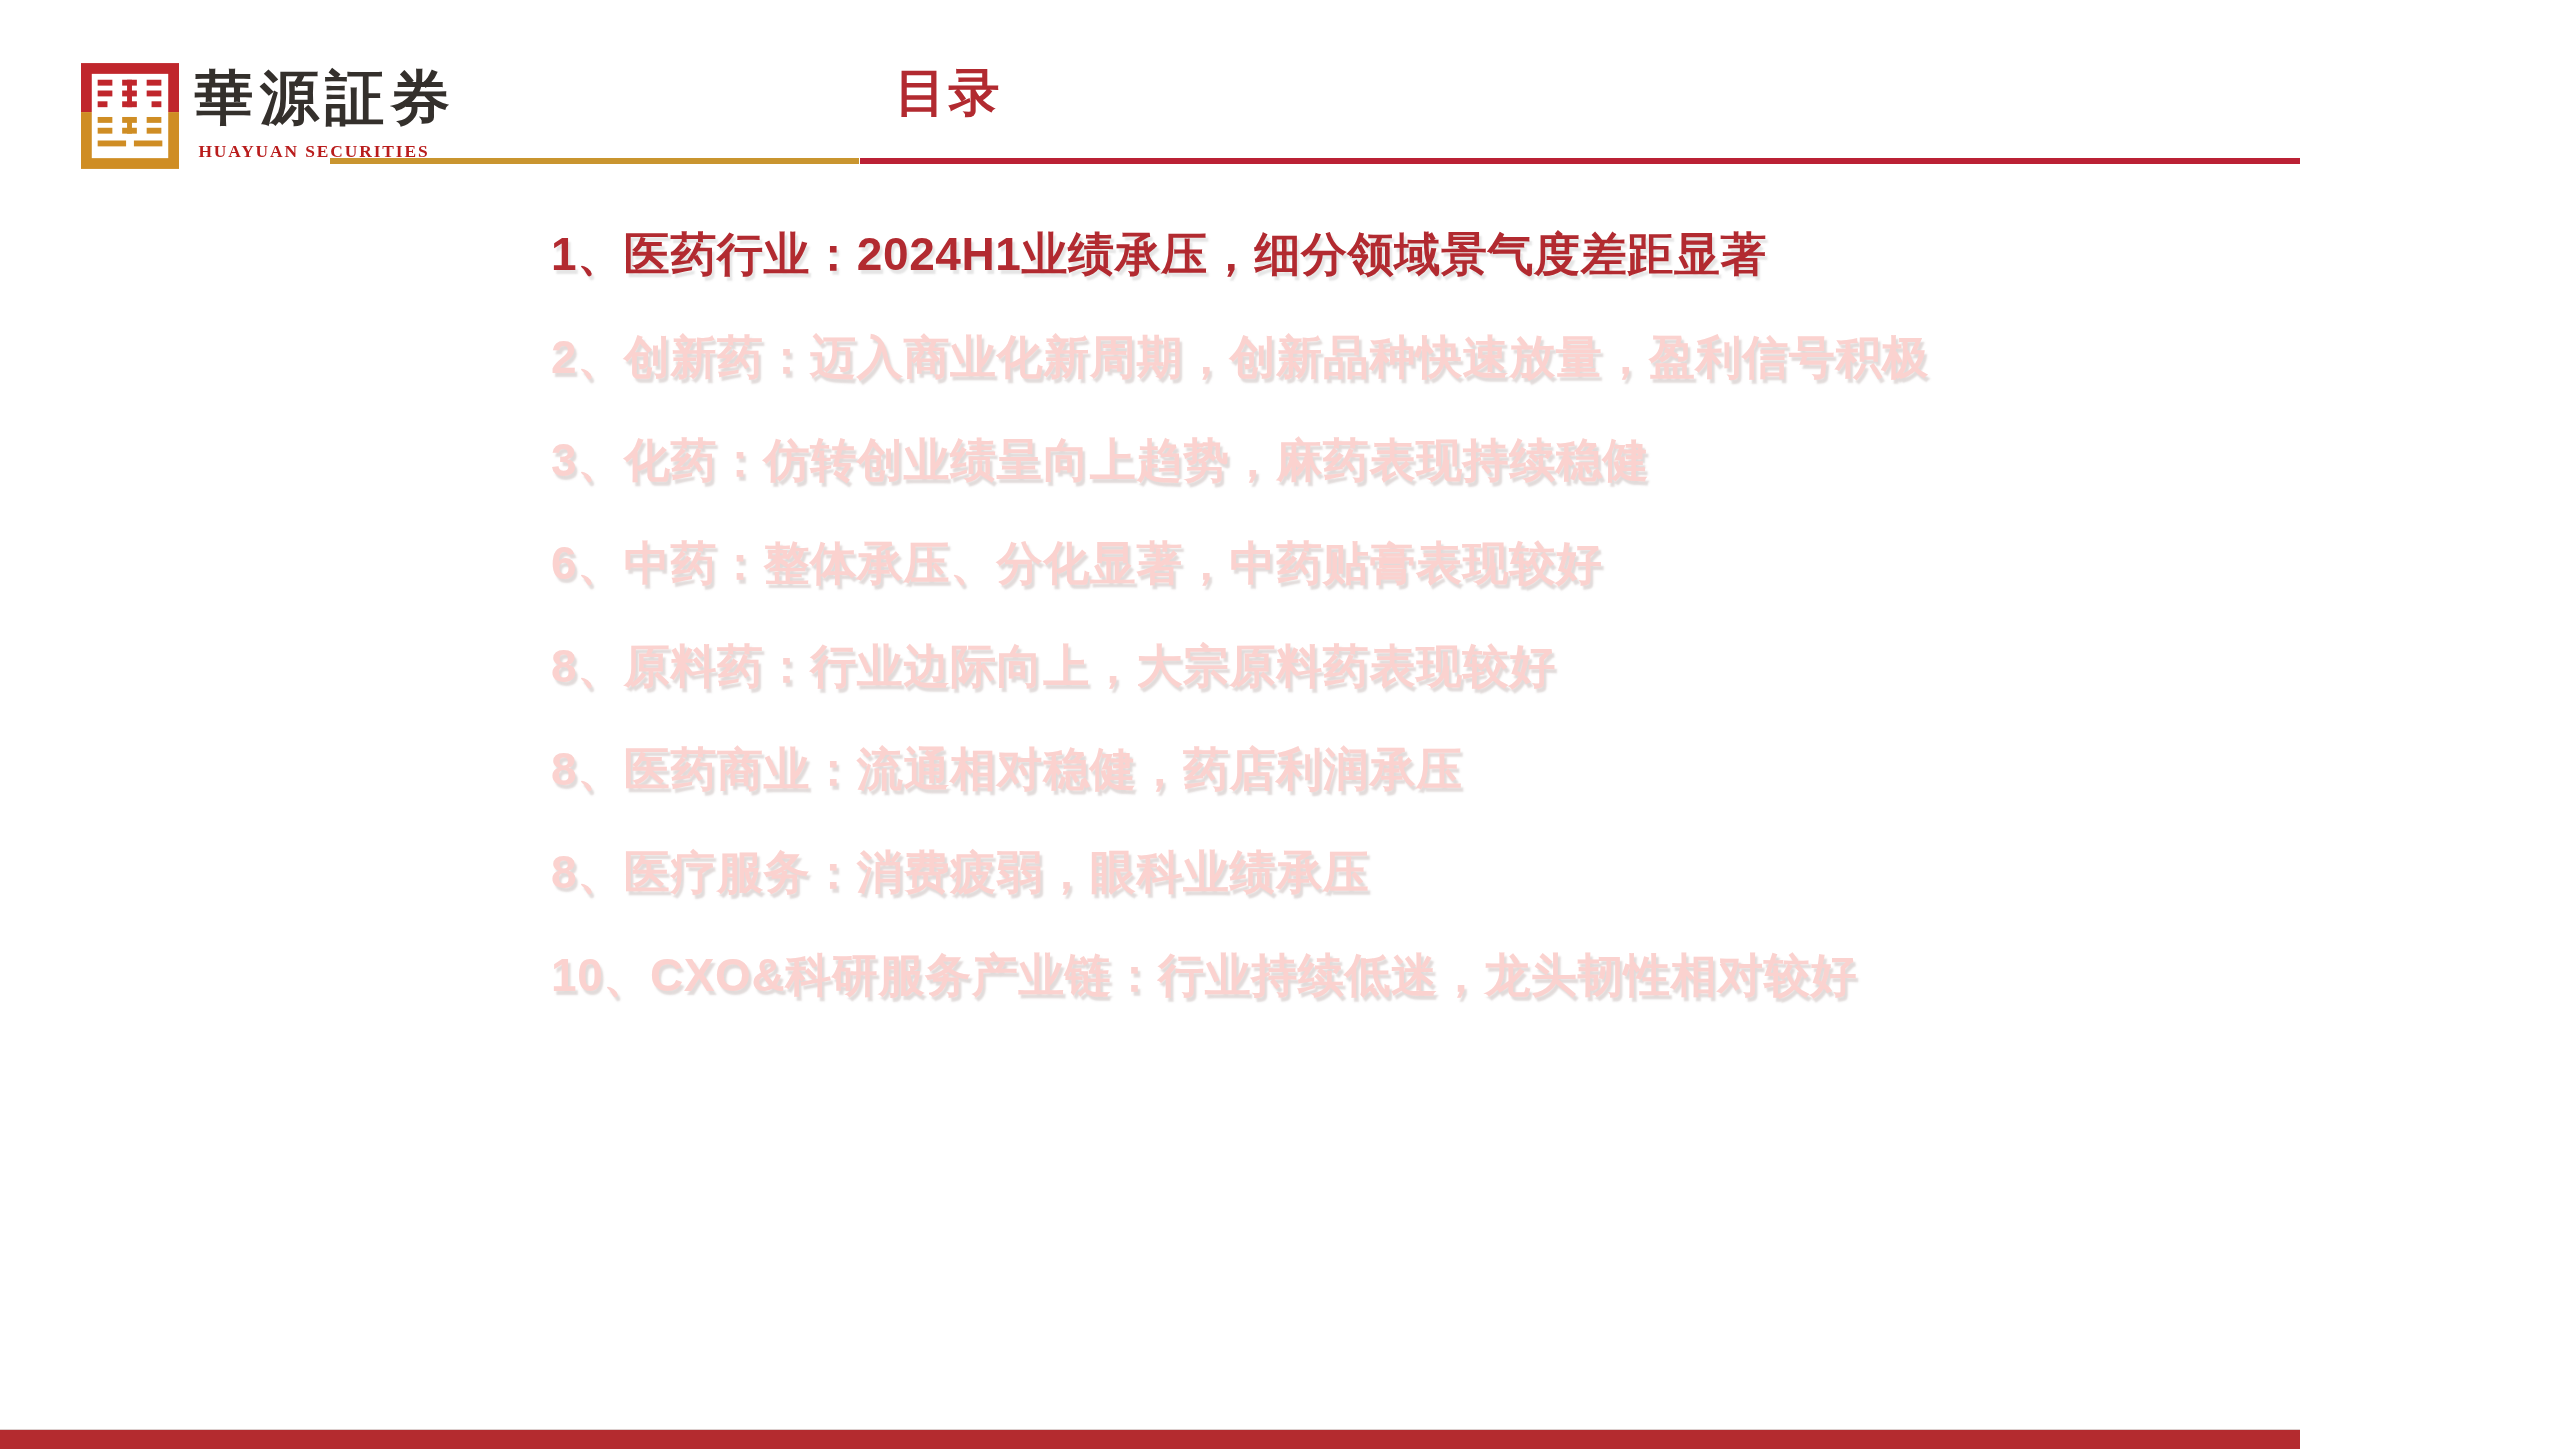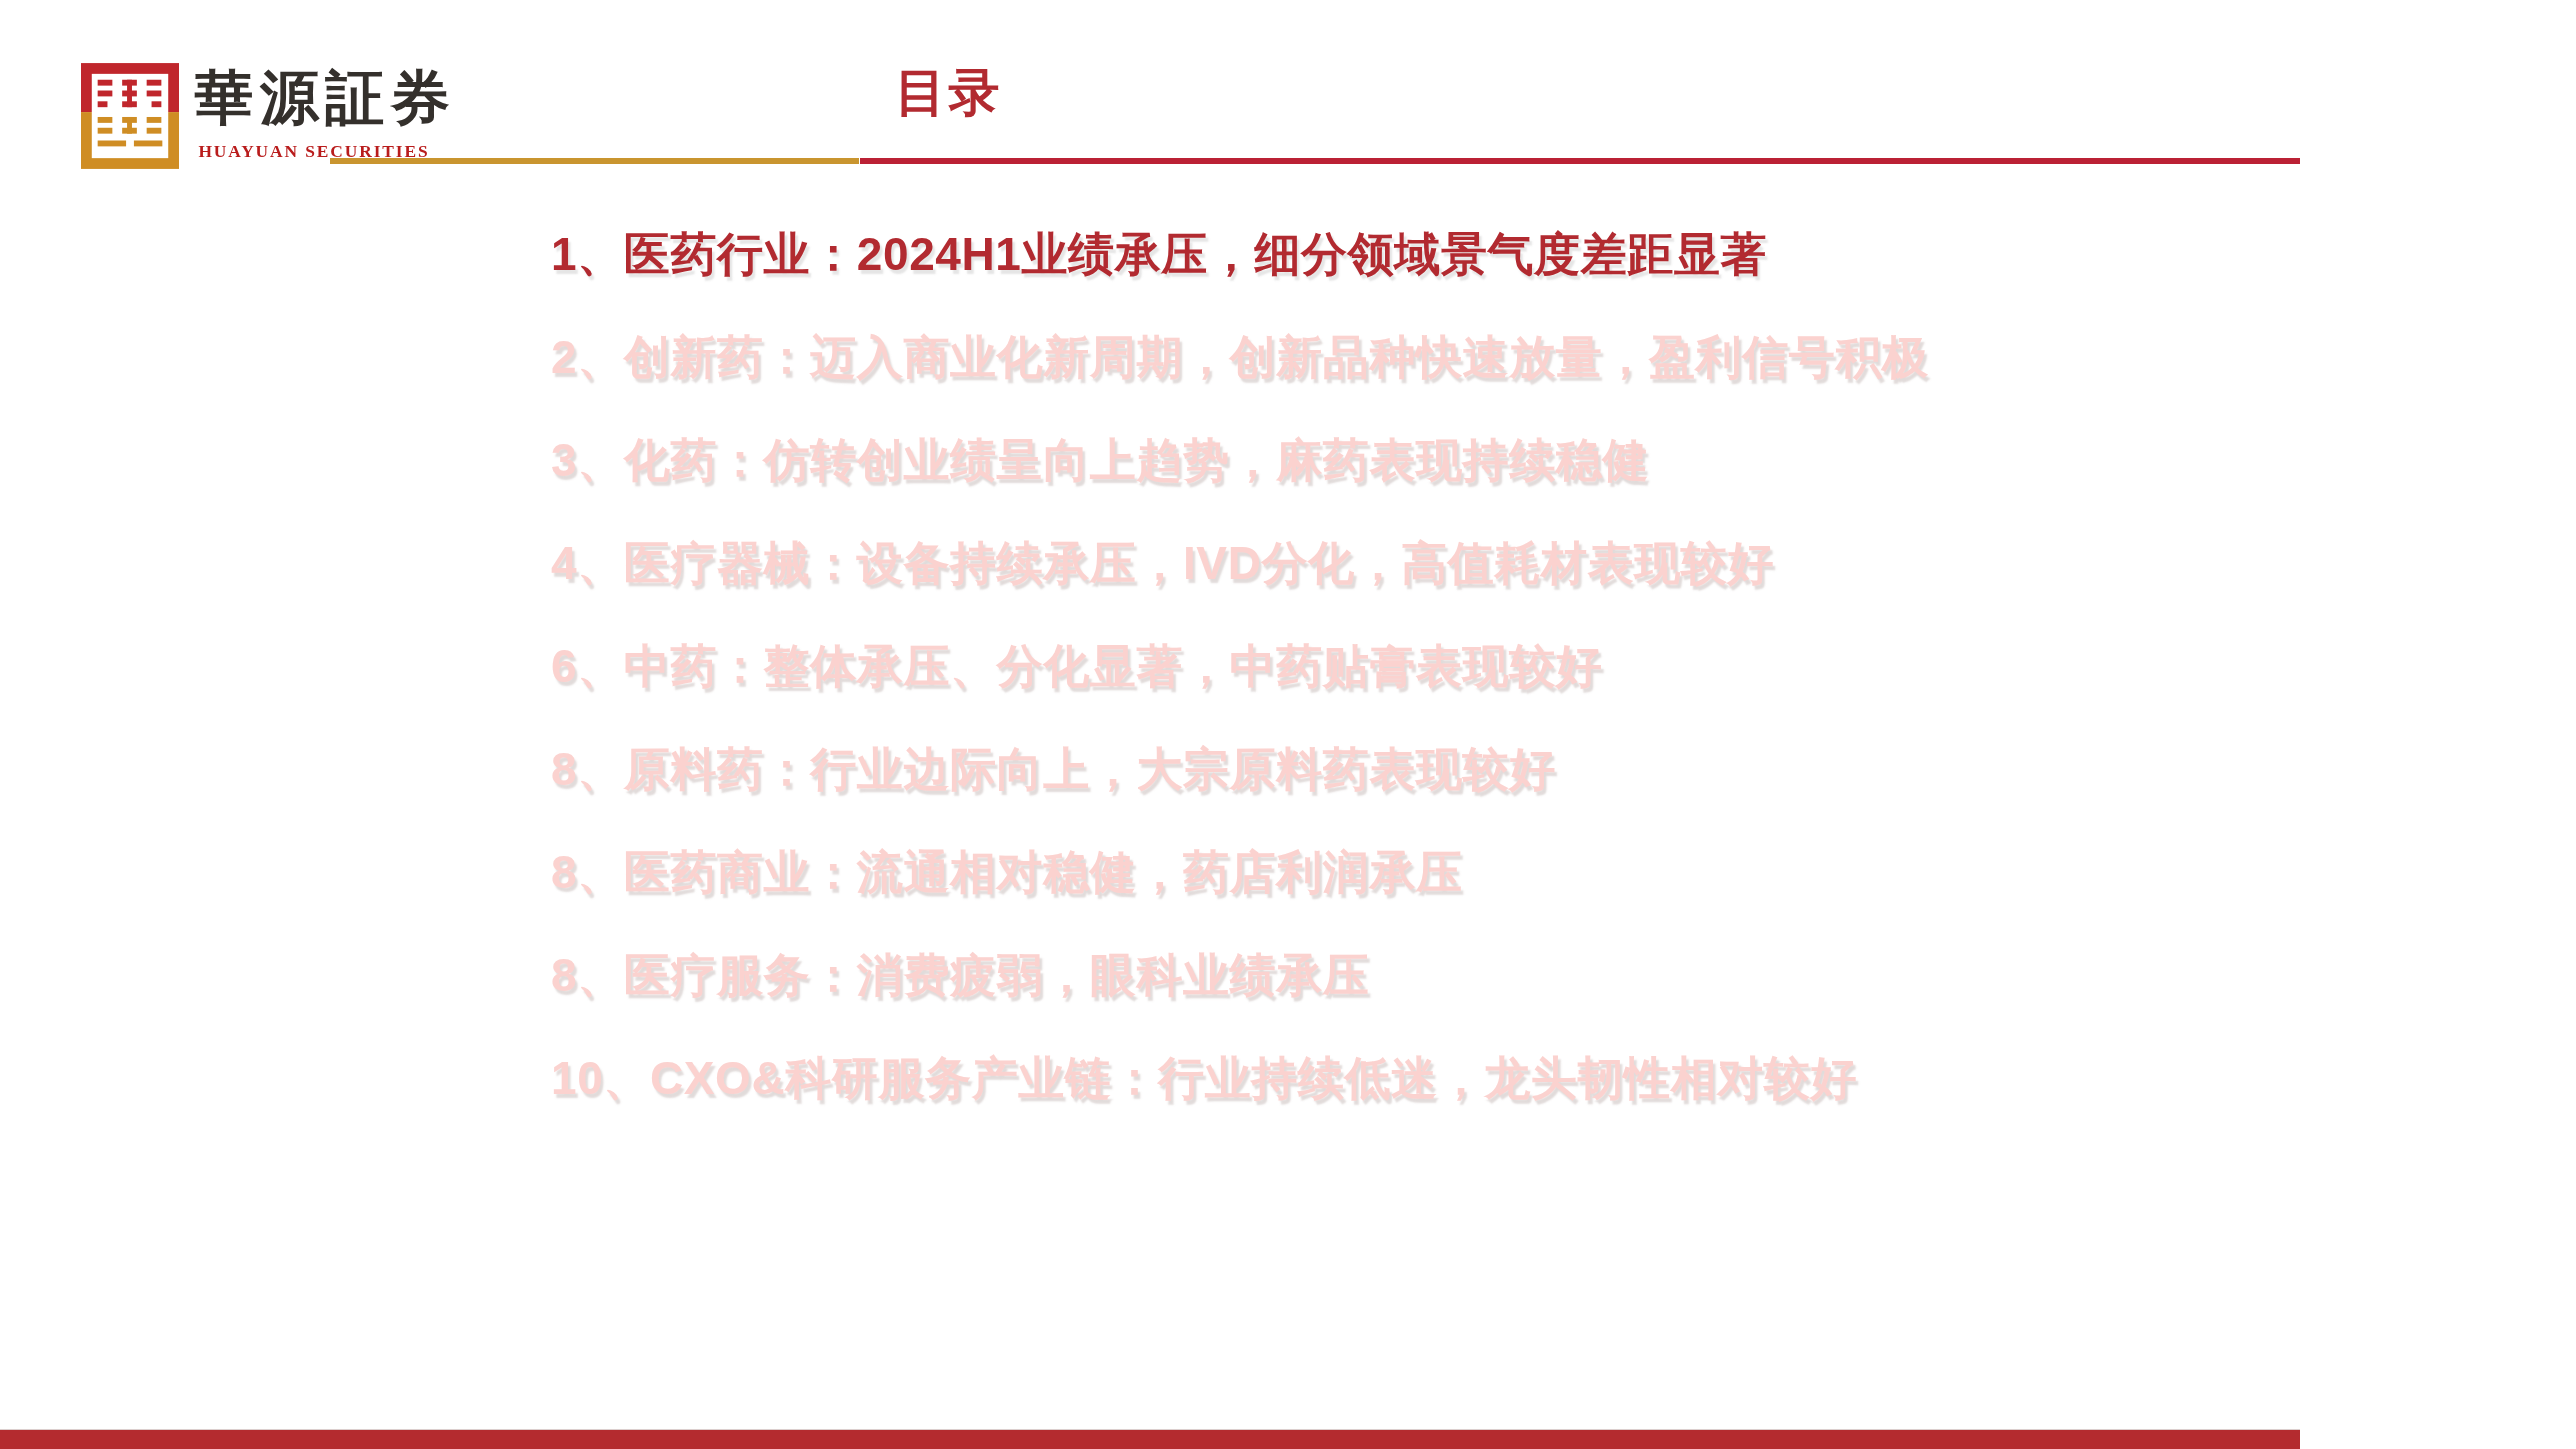--- a/index.html
+++ b/index.html
@@ -140,21 +140,20 @@
   </div>
 
   <div class="page-title">目录</div>
   <div class="rule-gold"></div>
   <div class="rule-red"></div>
 
   <div class="toc">
       <div class="toc-item active">1、医药行业：2024H1业绩承压，细分领域景气度差距显著</div>
       <div class="toc-item">2、创新药：迈入商业化新周期，创新品种快速放量，盈利信号积极</div>
       <div class="toc-item">3、化药：仿转创业绩呈向上趋势，麻药表现持续稳健</div>
-      <div class="toc-item">4、医疗器械：设备持续承压，IVD分化，高值耗材表现较好</div>
       <div class="toc-item">6、中药：整体承压、分化显著，中药贴膏表现较好</div>
       <div class="toc-item">8、原料药：行业边际向上，大宗原料药表现较好</div>
       <div class="toc-item">8、医药商业：流通相对稳健，药店利润承压</div>
       <div class="toc-item">8、医疗服务：消费疲弱，眼科业绩承压</div>
       <div class="toc-item">10、CXO&amp;科研服务产业链：行业持续低迷，龙头韧性相对较好</div>
     </div>
 
   <div class="bottom-bar"></div>
 
 </div>

